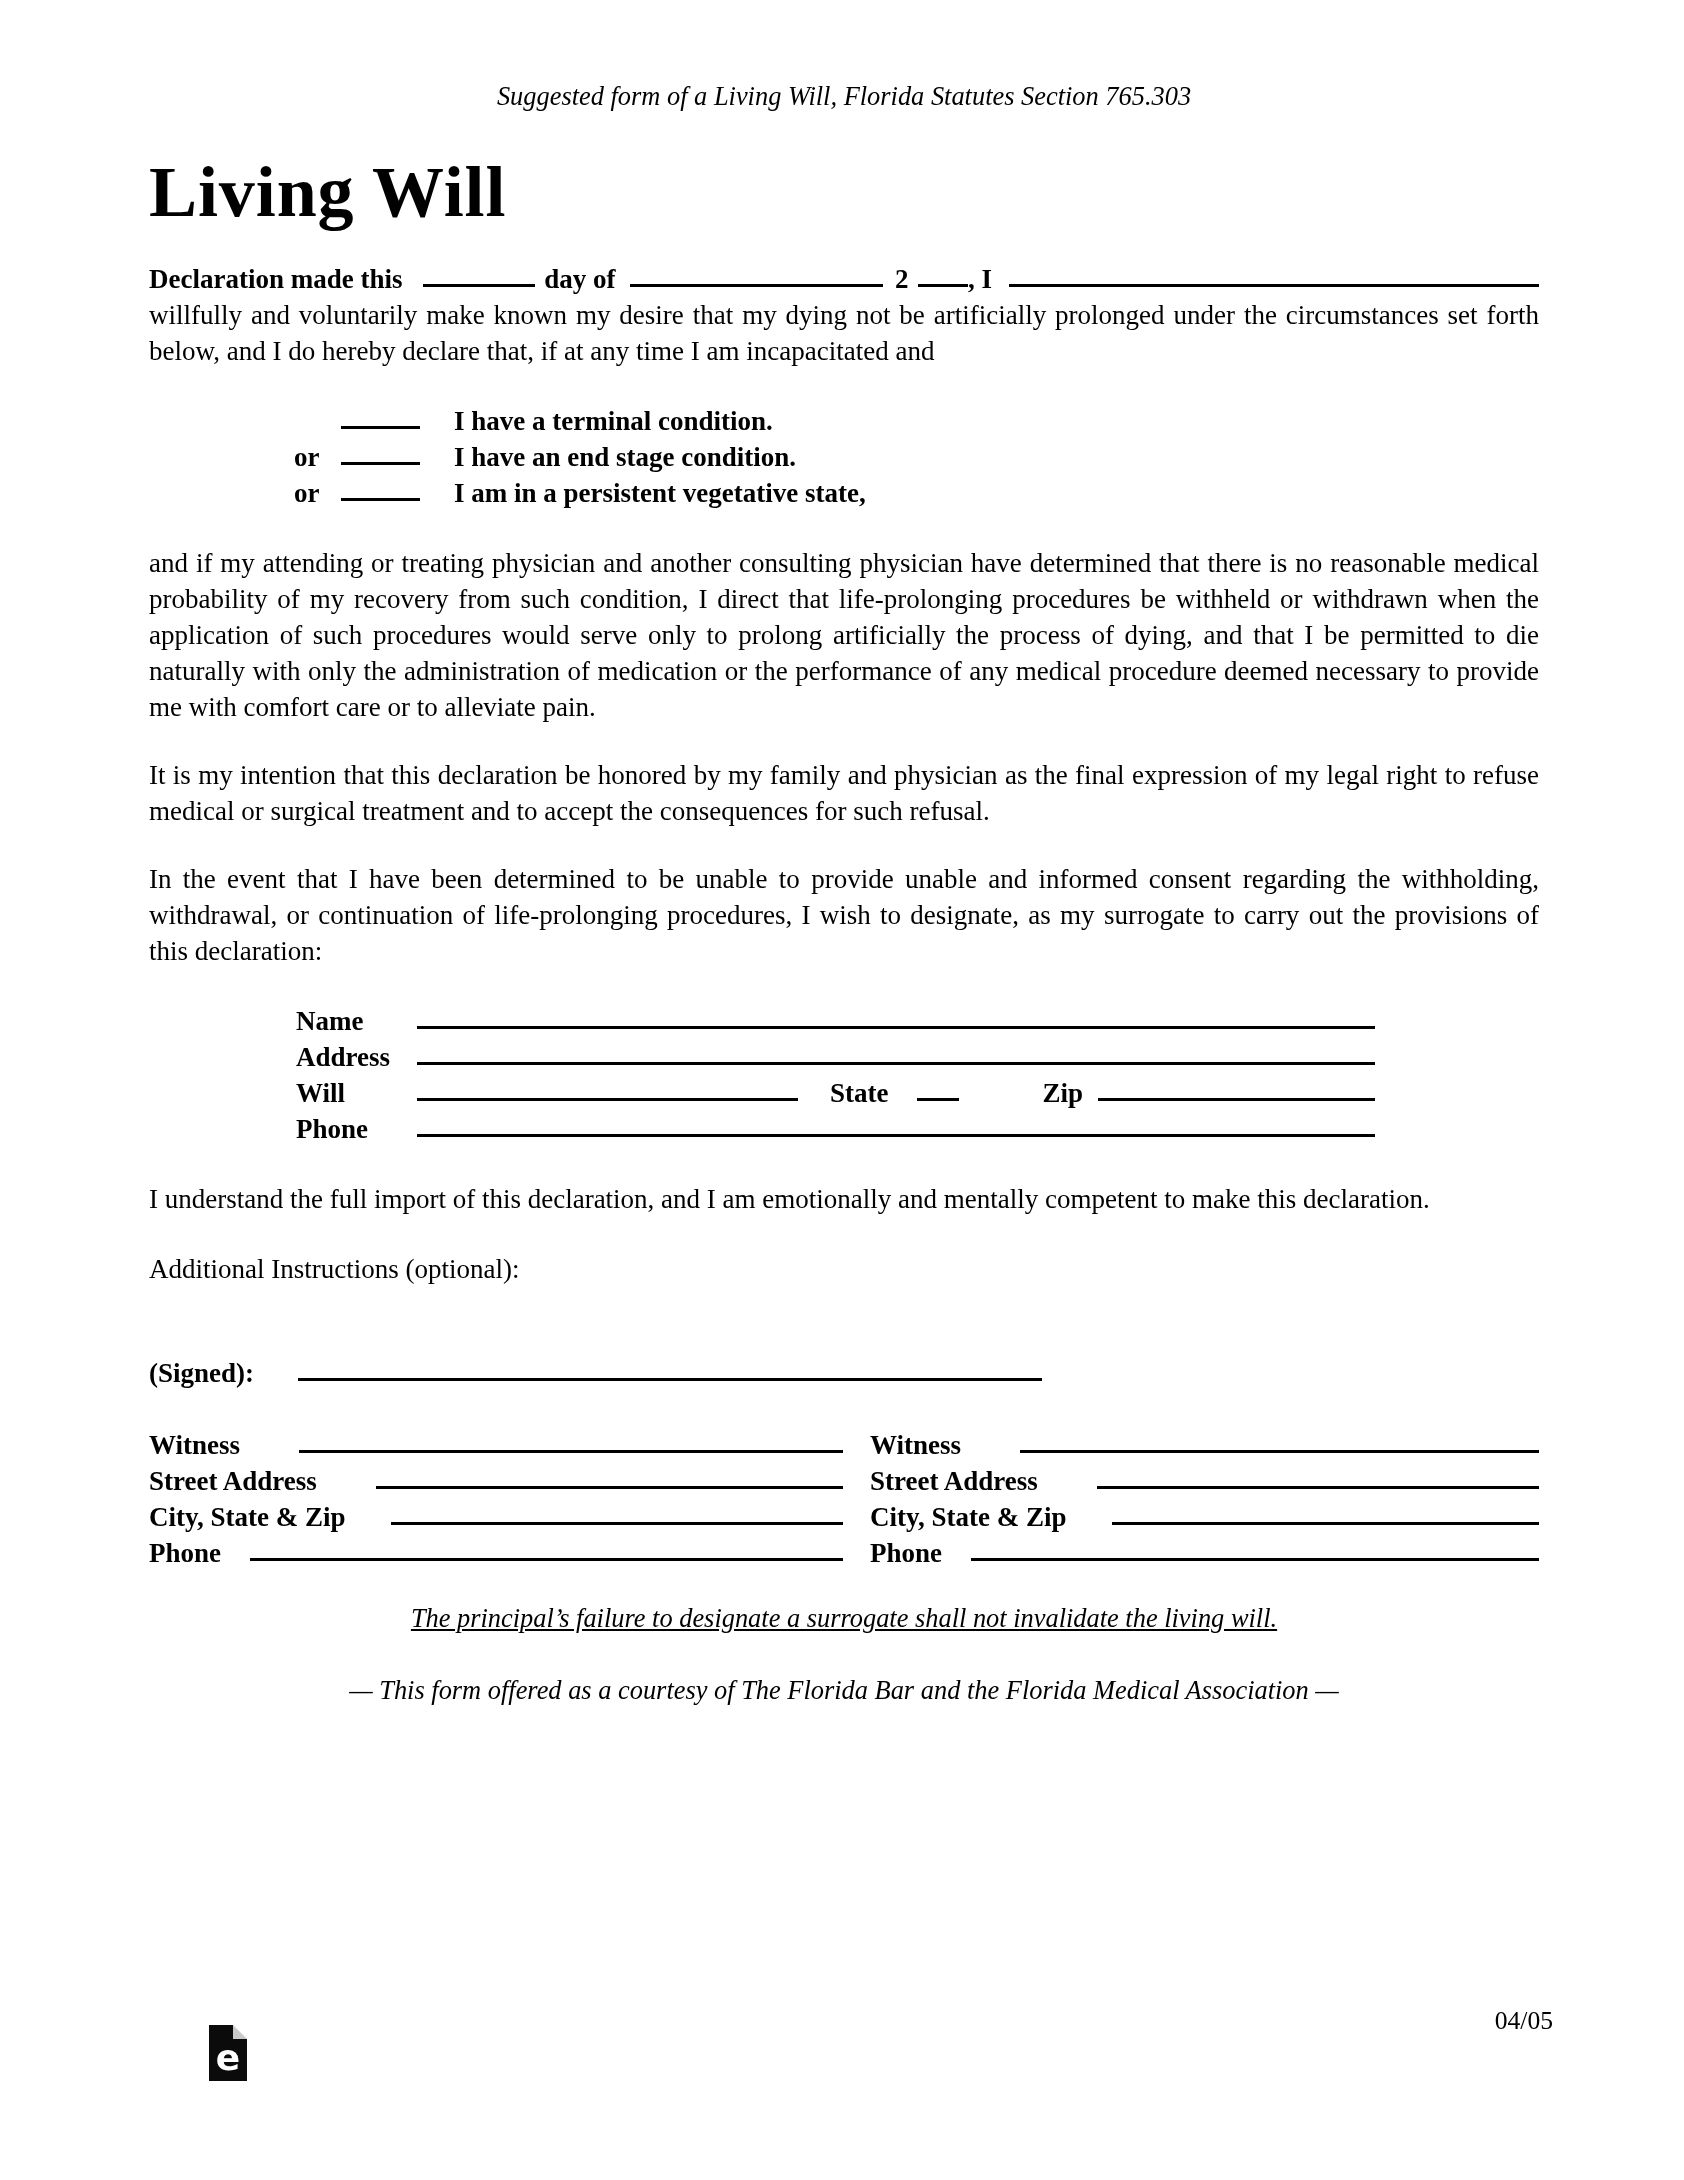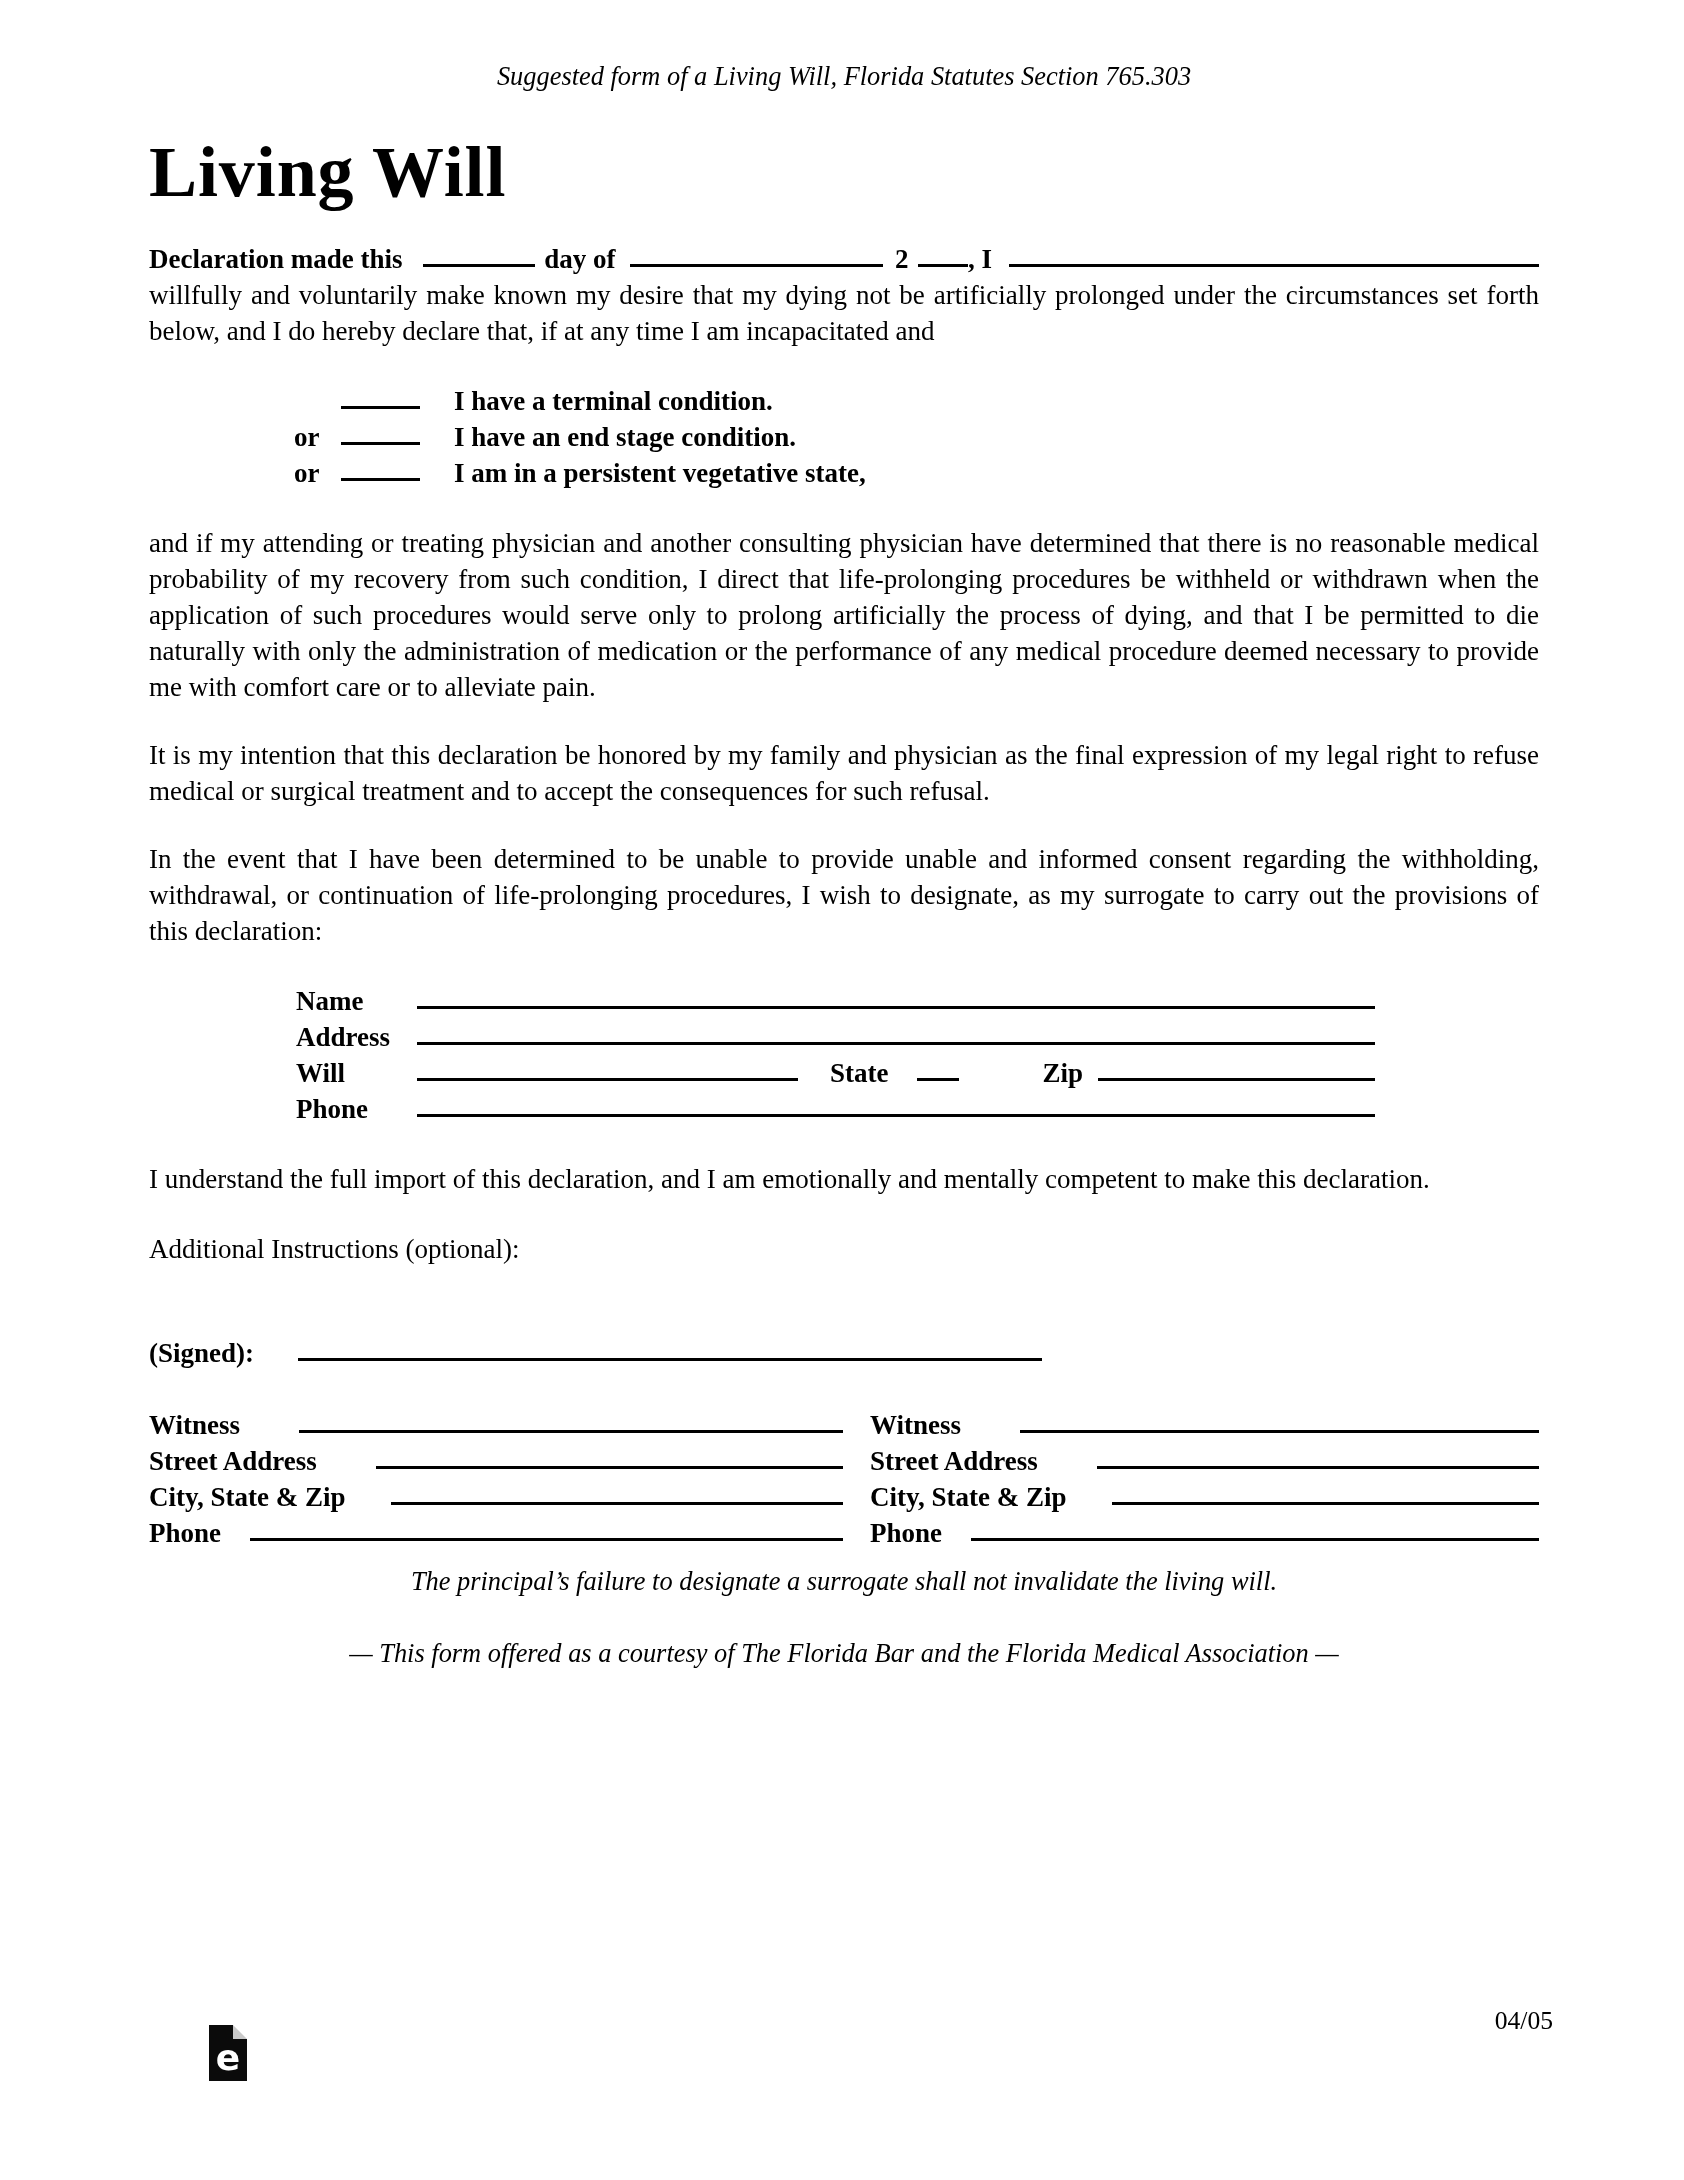--- a/index.html
+++ b/index.html
@@ -4,21 +4,21 @@
 <style>
   * { margin:0; padding:0; box-sizing:border-box; }
   html,body { background:#e8e8e8; }
   body { width:1685px; height:2181px; position:relative; font-family:"Liberation Serif", serif; }
   .page {
     position:absolute; inset:0; background:#ffffff; color:#000;
     font-size:27px; line-height:36px;
   }
   .content { position:absolute; left:149px; right:146px; top:0; }
 
-  .header-note { margin-top:58px; text-align:center; font-style:italic; font-size:26.4px; }
+  .header-note { margin-top:78px; text-align:center; font-style:italic; font-size:26.4px; }
   .intro-line  { margin-top:39px; }
   .doc-title   { margin-top:43px; text-align:left; font-weight:bold; font-size:72px; line-height:70px; letter-spacing:0.9px; }
 
   .flexrow { display:flex; align-items:flex-start;font-weight:bold; }
   .blank { border-bottom:3.4px solid #000; height:25.6px; margin-bottom:-6px; }
   .pre { white-space:pre; }
 
   .decl-row { margin-top:34px; }
   .decl-row .b-day   { width:112px; margin-left:20.4px; margin-right:9.4px; }
   .decl-row .b-month { width:253px; margin-left:14.5px; margin-right:12px; }
@@ -55,21 +55,21 @@
   .wit-col.right { width:669px; }
   .wit-row { height:36px; }
   .wlab { flex:none; }
   .lab-w   { width:150px; }
   .lab-sa  { width:227px; }
   .lab-csz { width:242px; }
   .lab-ph  { width:101px; }
   .wit-blank { flex:1; }
 
   .footer-note { text-align:center; font-style:italic; font-size:26.4px; }
-  .fn1 { margin-top:12px; }
+  .fn1 { margin-top:29px;text-decoration:underline; }
   .fn2 { margin-top:36px; }
 
   .revision { position:absolute; top:2003px; right:132px; font-size:25.6px; }
 
   .eforms-logo {
     position:absolute; left:209px; top:2025px; width:38px; height:56px;
     background:#0b0b0b;
   }
   .eforms-logo .fold {
     position:absolute; top:0; right:0; width:0; height:0;

